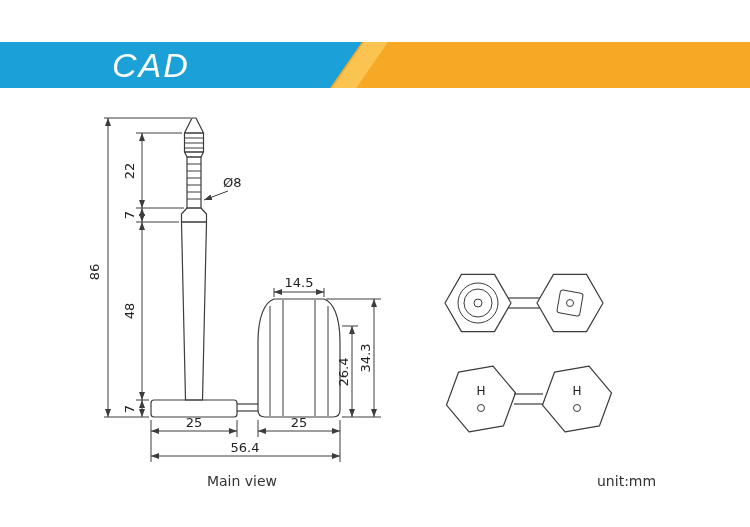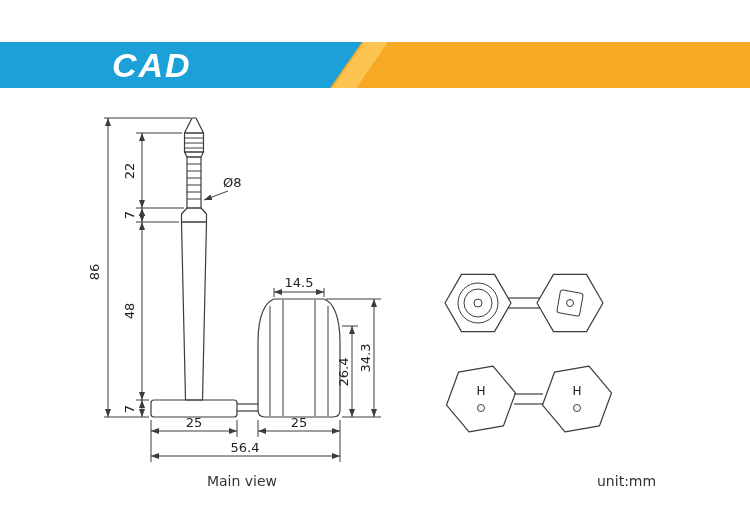--- a/index.html
+++ b/index.html
@@ -17,21 +17,21 @@
     background:#1ba0d8;
     clip-path:polygon(0 0,362px 0,330px 46px,0 46px);
   }
   .banner-accent{
     position:absolute;left:364px;top:0;width:24px;height:46px;
     background:#fbc34f;
     transform:skewX(-34.5deg);transform-origin:top left;
   }
   .banner-title{
     position:absolute;left:112px;top:0;line-height:46px;
-    color:#ffffff;font-size:34px;font-weight:bold;font-style:italic;
+    color:#ffffff;font-size:34px;font-weight:normal;font-style:italic;
     letter-spacing:2px;
   }
   
   svg{position:absolute;left:0;top:0;}
   .obj{stroke:#3c3c3c;stroke-width:1.2;fill:none;stroke-linejoin:round;}
   .thin{stroke:#3c3c3c;stroke-width:1;fill:none;}
   .dimline{stroke:#3c3c3c;stroke-width:1;fill:none;}
   text{fill:#222222;font-family:"DejaVu Sans",sans-serif;}
   .dim-text{font-size:13px;}
   .cap-text{font-size:14px;fill:#333333;}

